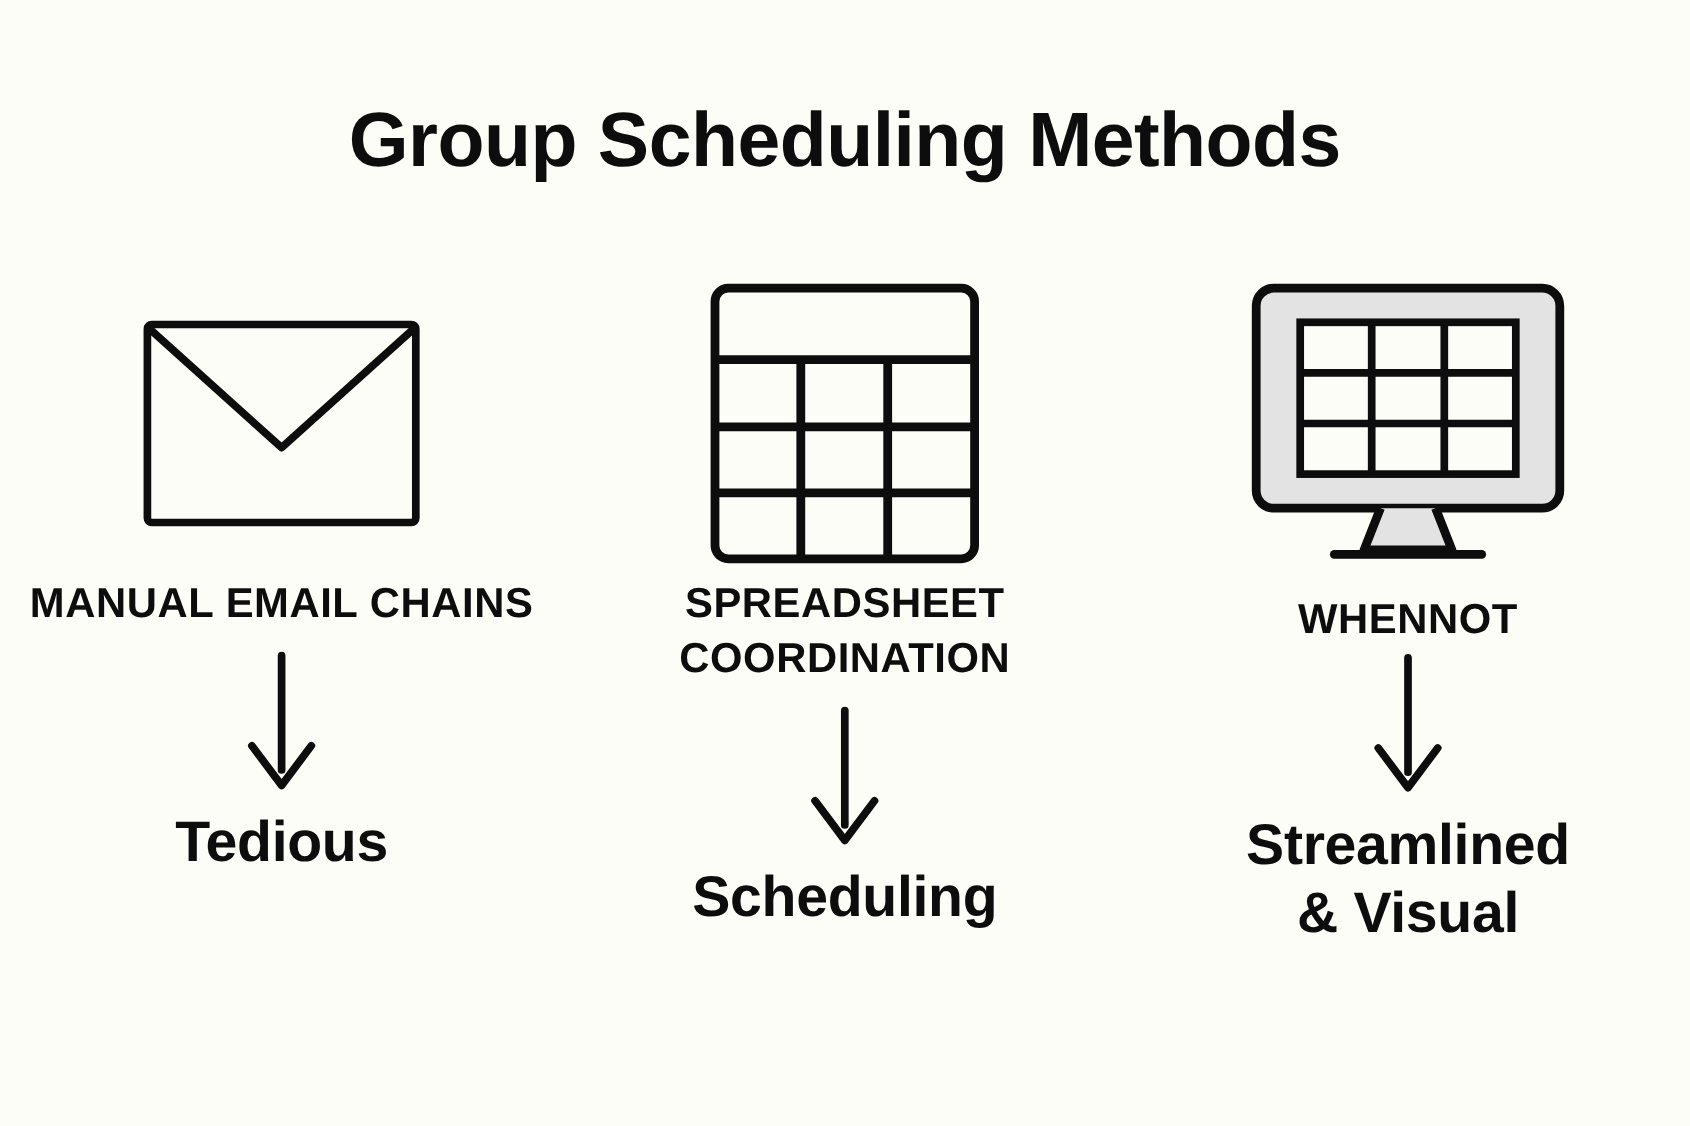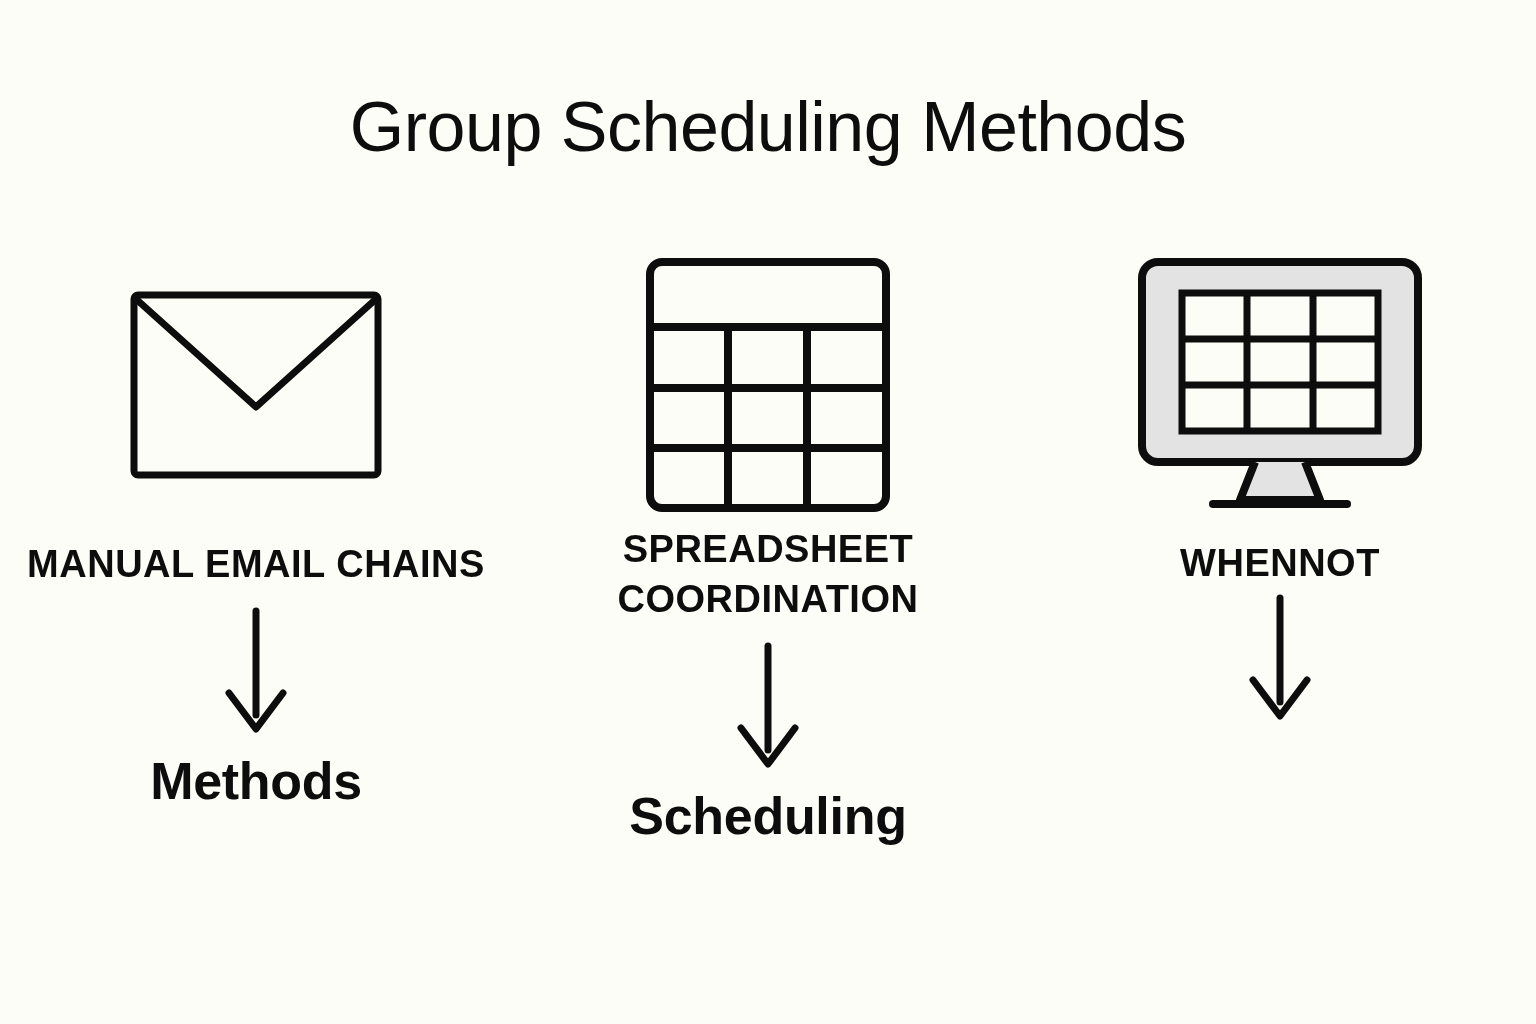--- a/index.html
+++ b/index.html
@@ -20,21 +20,21 @@
     height: 1024px;
     box-sizing: border-box;
   }
   .title {
     position: absolute;
     top: 92px;
     left: 0;
     width: 100%;
     text-align: center;
     font-size: 70px;
-    font-weight: 400;
+    font-weight: 700;
     letter-spacing: -0.5px;
     line-height: 1.0;
     color: #0d0d0d;
   }
   .columns {
     position: absolute;
     top: 250px;
     left: 0;
     width: 100%;
     display: flex;
@@ -75,21 +75,21 @@
     margin-top: 14px;
     text-align: center;
     font-size: 52px;
     font-weight: 700;
     line-height: 1.18;
     letter-spacing: -0.3px;
     color: #0d0d0d;
     white-space: pre-line;
   }
   
-  .col-1 .label { margin-top: 19px; }
+  .col-1 .label { margin-top: 4px; }
   .col-2 .label { margin-top: 4px; text-align: center; }
   .col-3 .icon-wrap { align-items: center; }
   .col-3 .label { margin-top: 18px; }
   .col-3 .arrow-wrap { margin-top: 6px; }
 </style>
 </head>
 <body>
 
 <div class="page">
 
@@ -105,21 +105,21 @@
         </svg>
       </div>
       <div class="label">MANUAL
 EMAIL CHAINS</div>
       <div class="arrow-wrap">
         <svg width="90" height="130" viewBox="0 0 90 130" fill="none" xmlns="http://www.w3.org/2000/svg">
           <path d="M45 4 L45 108" stroke="#0d0d0d" stroke-width="7" stroke-linecap="round"></path>
           <path d="M18 86 L45 122 L72 86" stroke="#0d0d0d" stroke-width="7" fill="none" stroke-linecap="round" stroke-linejoin="round"></path>
         </svg>
       </div>
-      <div class="outcome">Methods</div>
+      <div class="outcome">Tedious</div>
     </div>
 
     <div class="col col-2">
       <div class="icon-wrap">
         <svg width="250" height="260" viewBox="0 0 250 260" fill="none" xmlns="http://www.w3.org/2000/svg">
           <rect x="7" y="7" width="236" height="246" rx="12" ry="12" stroke="#0d0d0d" stroke-width="8" fill="#fdfdf8"></rect>
           <path d="M7 72 L243 72" stroke="#0d0d0d" stroke-width="8"></path>
           <path d="M7 133 L243 133" stroke="#0d0d0d" stroke-width="8"></path>
           <path d="M7 193 L243 193" stroke="#0d0d0d" stroke-width="8"></path>
           <path d="M85 72 L85 253" stroke="#0d0d0d" stroke-width="8"></path>
@@ -150,16 +150,18 @@
           <path d="M178 38 L178 176" stroke="#0d0d0d" stroke-width="7"></path>
         </svg>
       </div>
       <div class="label">WHENNOT</div>
       <div class="arrow-wrap">
         <svg width="90" height="130" viewBox="0 0 90 130" fill="none" xmlns="http://www.w3.org/2000/svg">
           <path d="M45 4 L45 108" stroke="#0d0d0d" stroke-width="7" stroke-linecap="round"></path>
           <path d="M18 86 L45 122 L72 86" stroke="#0d0d0d" stroke-width="7" fill="none" stroke-linecap="round" stroke-linejoin="round"></path>
         </svg>
       </div>
+      <div class="outcome">Streamlined
+&amp; Visual</div>
     </div>
 
   </div>
 </div>
 
 </body></html>

